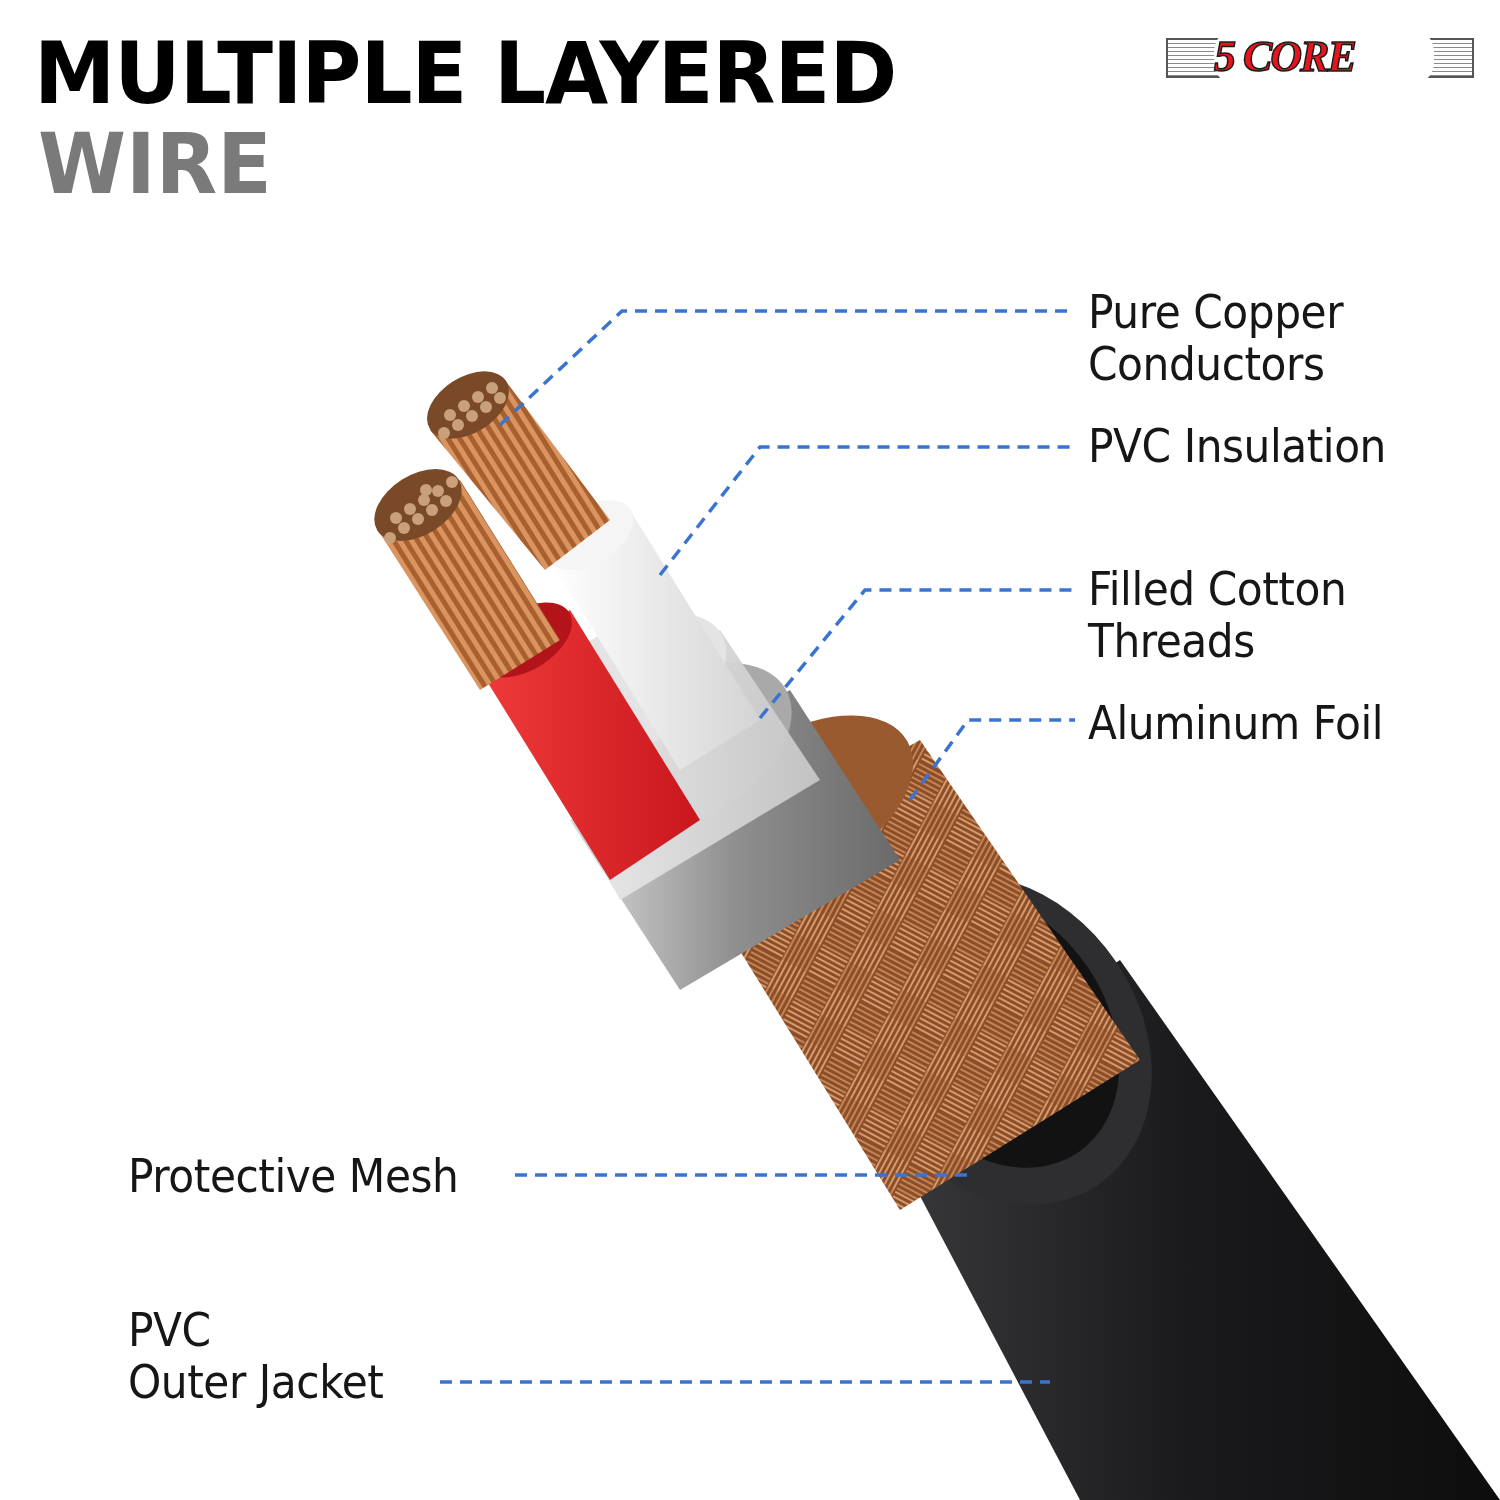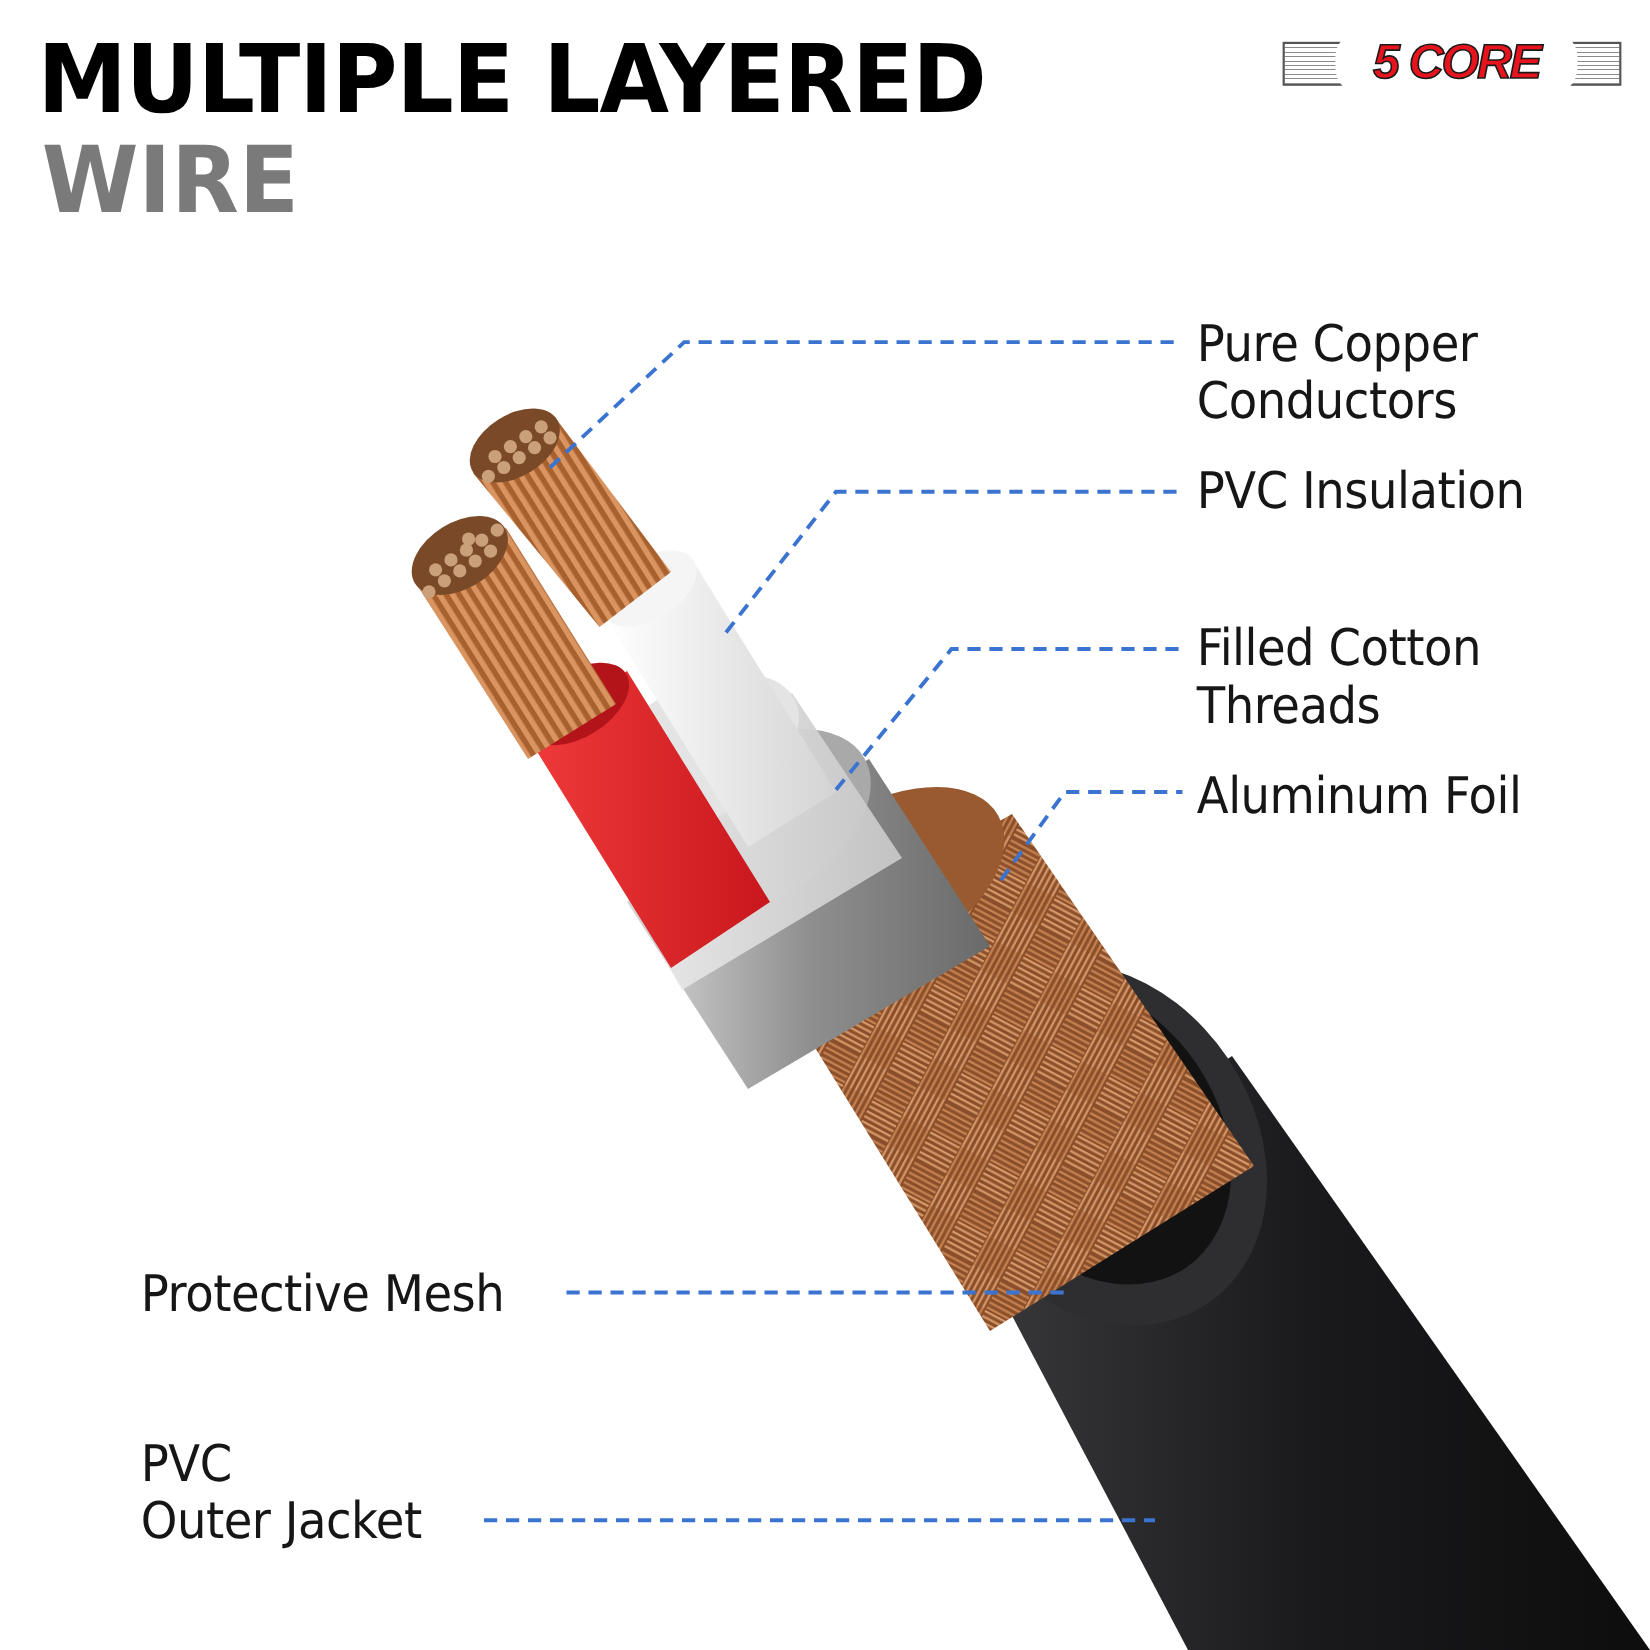--- a/index.html
+++ b/index.html
@@ -1,21 +1,21 @@
 <!DOCTYPE html>
 <html><head>
   <meta charset="utf-8">
   <style>
     html, body { margin: 0; padding: 0; background: #ffffff; }
     body { width: 1500px; height: 1500px; position: relative; overflow: hidden; font-family: "Liberation Sans", sans-serif; }
     .title-line1 { position: absolute; left: 34px; top: 30px; font-family: "DejaVu Sans", sans-serif; font-weight: 900; font-size: 86px; letter-spacing: -1px; color: #000000; line-height: 1; transform: scaleX(0.95); transform-origin: left; }
     .title-line2 { position: absolute; left: 38px; top: 122px; font-family: "DejaVu Sans", sans-serif; font-weight: 900; font-size: 84px; color: #7a7a7a; line-height: 1; transform: scaleX(0.95); transform-origin: left; }
     .logo { position: absolute; left: 1166px; top: 34px; width: 308px; height: 48px; }
     .logo-stripes { position: absolute; inset: 4px 0 4px 0; border: 2px solid #555; background: repeating-linear-gradient(180deg, #ffffff 0px, #ffffff 3px, #8a8a8a 3px, #8a8a8a 4px); }
-    .logo-text { position: absolute; left: 48px; top: -6px; width: 220px; height: 58px; background: #ffffff; border-radius: 24px; text-align: center; font-family: Liberation Sans, sans-serif; font-weight: 900; font-style: italic; font-size: 44px; line-height: 58px; color: #e8141d; -webkit-text-stroke: 1.5px #1a1a1a; letter-spacing: -2px; }
+    .logo-text { position: absolute; left: 48px; top: -6px; width: 220px; height: 58px; background: #ffffff; border-radius: 24px; text-align: left; font-family: Liberation Serif, serif; font-weight: 900; font-style: italic; font-size: 44px; line-height: 58px; color: #e8141d; -webkit-text-stroke: 1.5px #1a1a1a; letter-spacing: -2px; }
     .label { position: absolute; font-family: "DejaVu Sans", sans-serif; font-size: 46px; color: #161616; line-height: 52px; letter-spacing: -0.5px; transform: scaleX(0.92); transform-origin: left; }
     svg.art { position: absolute; left: 0; top: 0; }
   </style>
 </head>
 <body>
 
 <svg class="art" width="1500" height="1500" viewBox="0 0 1500 1500">
   <defs>
     <linearGradient id="jacketGrad" x1="0" y1="0" x2="1" y2="0">
       <stop offset="0" stop-color="#3a3a3c"></stop>

